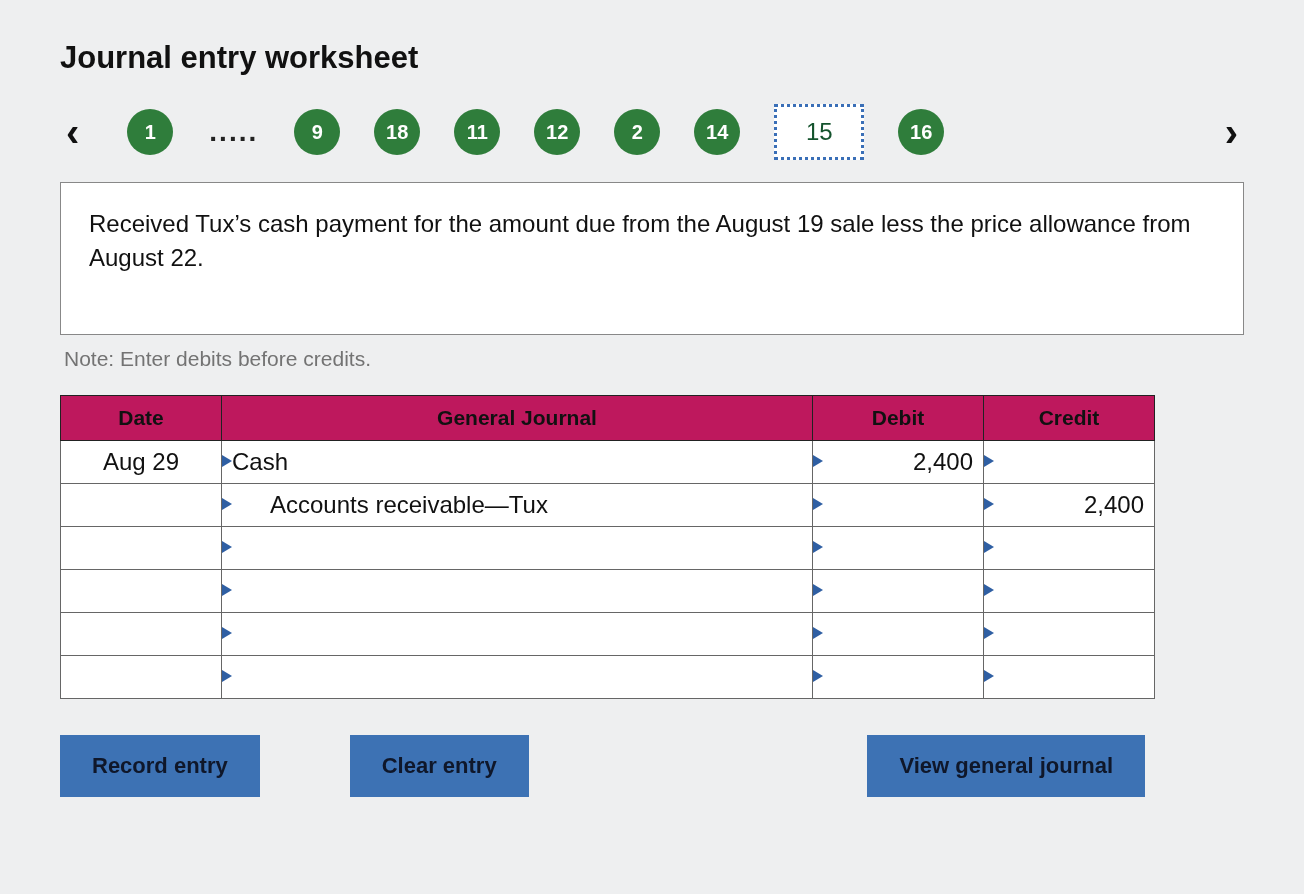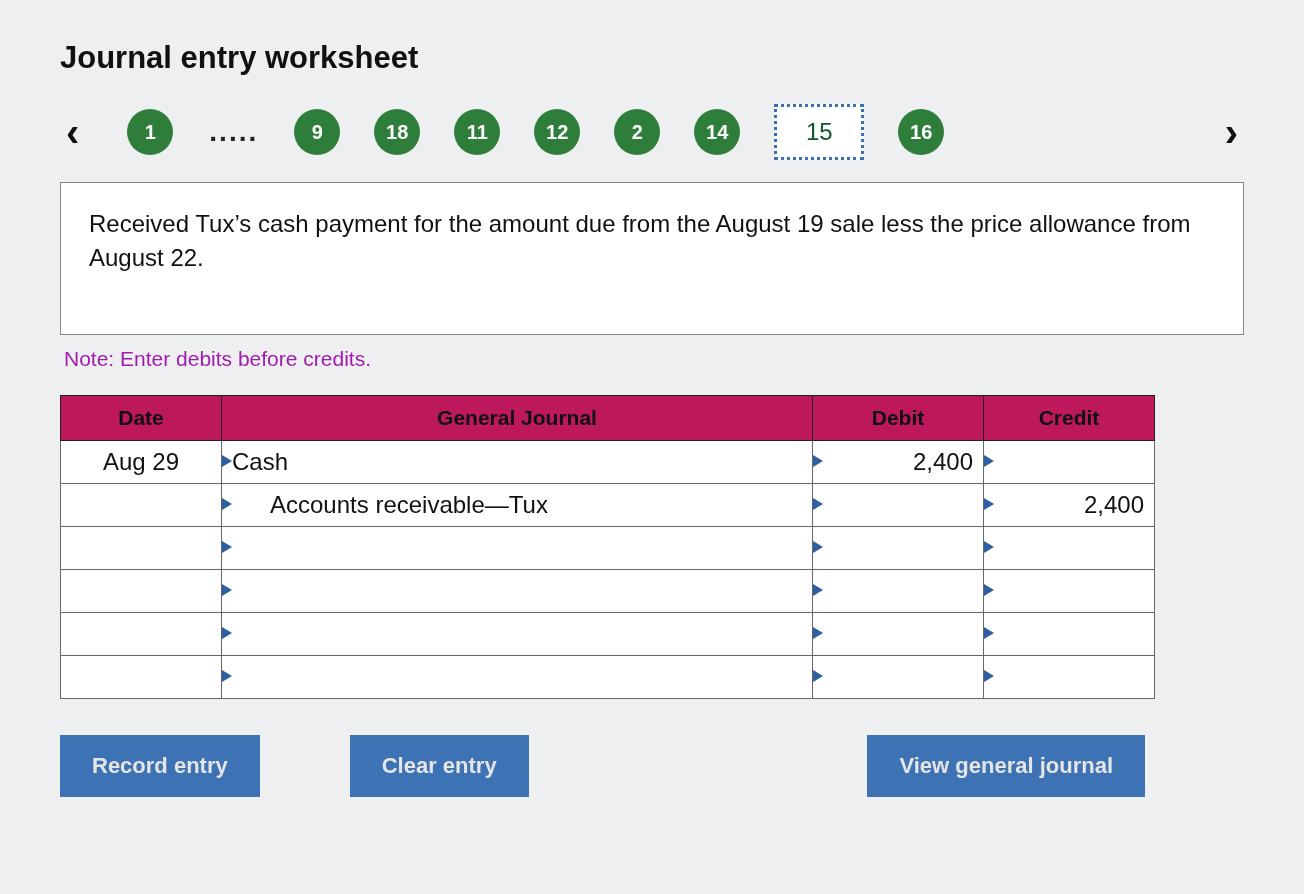--- a/index.html
+++ b/index.html
@@ -71,21 +71,21 @@
   }
   .description-box {
     border: 1px solid #888;
     background: #fff;
     padding: 24px 28px 60px 28px;
     font-size: 24px;
     line-height: 1.4;
     margin-bottom: 8px;
   }
   .note {
-    color: #a21caf;
+    color: #737373;
     font-size: 21px;
     margin: 12px 0 24px 4px;
   }
   table.journal {
     border-collapse: collapse;
     width: 1085px;
   }
   table.journal th {
     background: #be185d;
     border: 1px solid #222;
@@ -125,21 +125,21 @@
   }
   .btn-row {
     display: flex;
     gap: 90px;
     margin-top: 36px;
     width: 1085px;
     align-items: center;
   }
   .btn {
     background: #3d72b4;
-    color: #e5e5e5;
+    color: #0f172a;
     font-size: 22px;
     font-weight: bold;
     border: none;
     padding: 18px 32px;
     cursor: pointer;
   }
   .btn.view { margin-left: auto; }
 </style>
 </head>
 <body>

